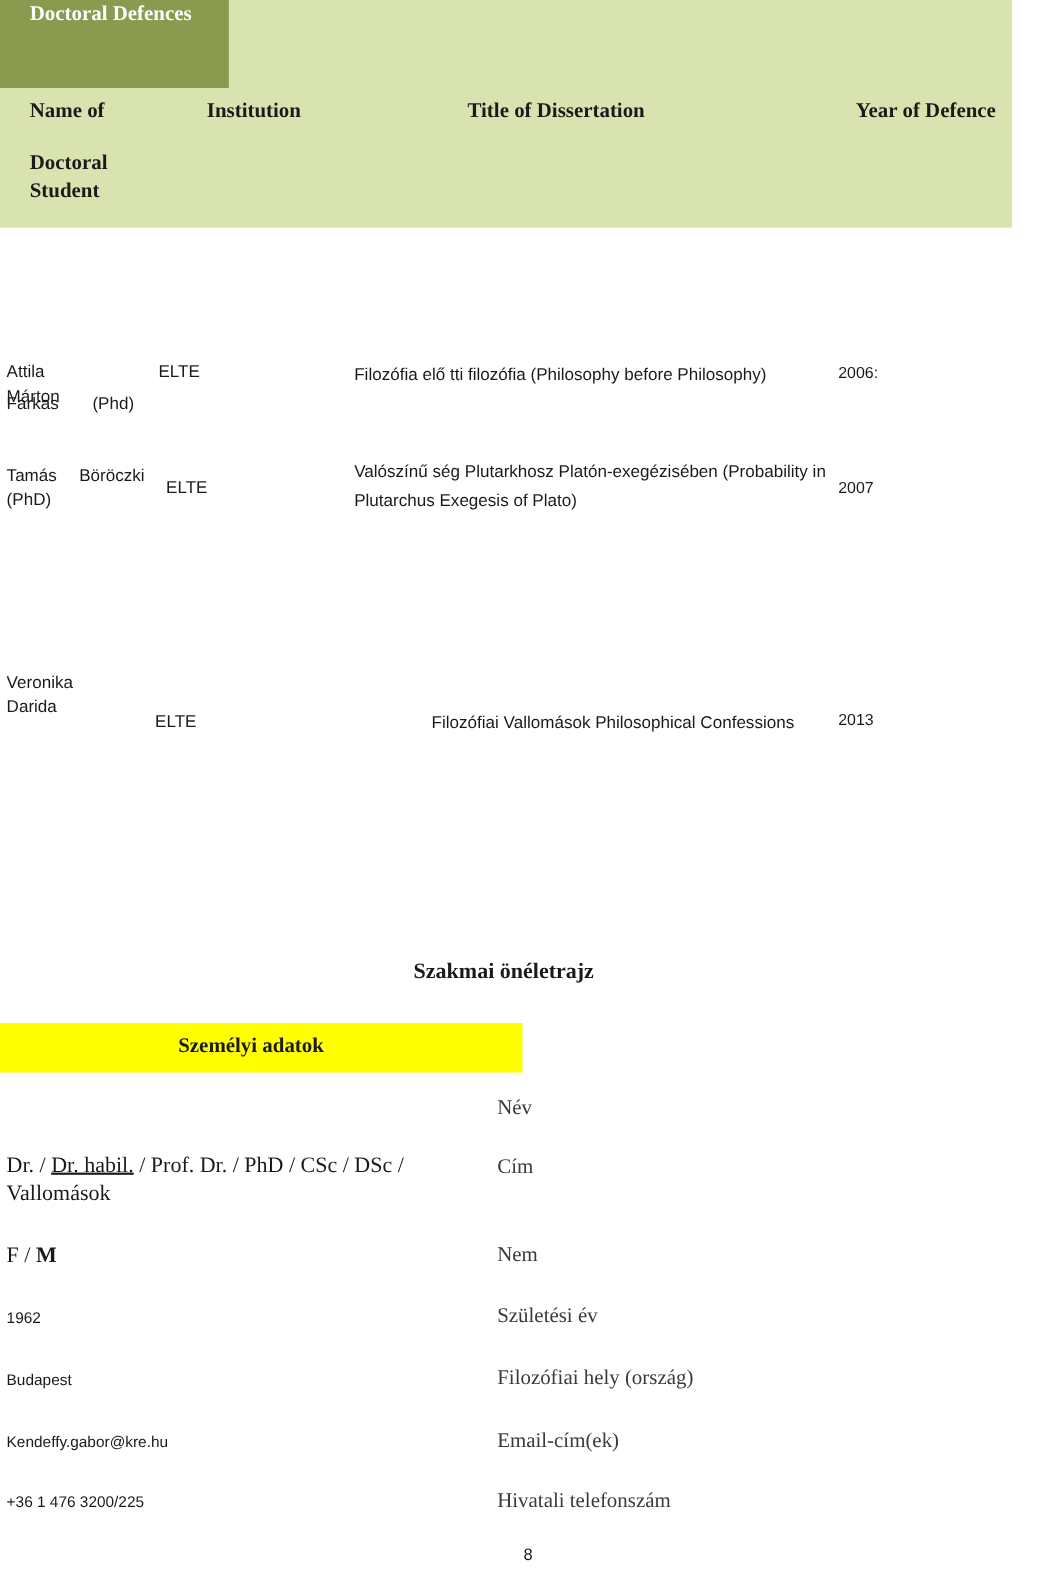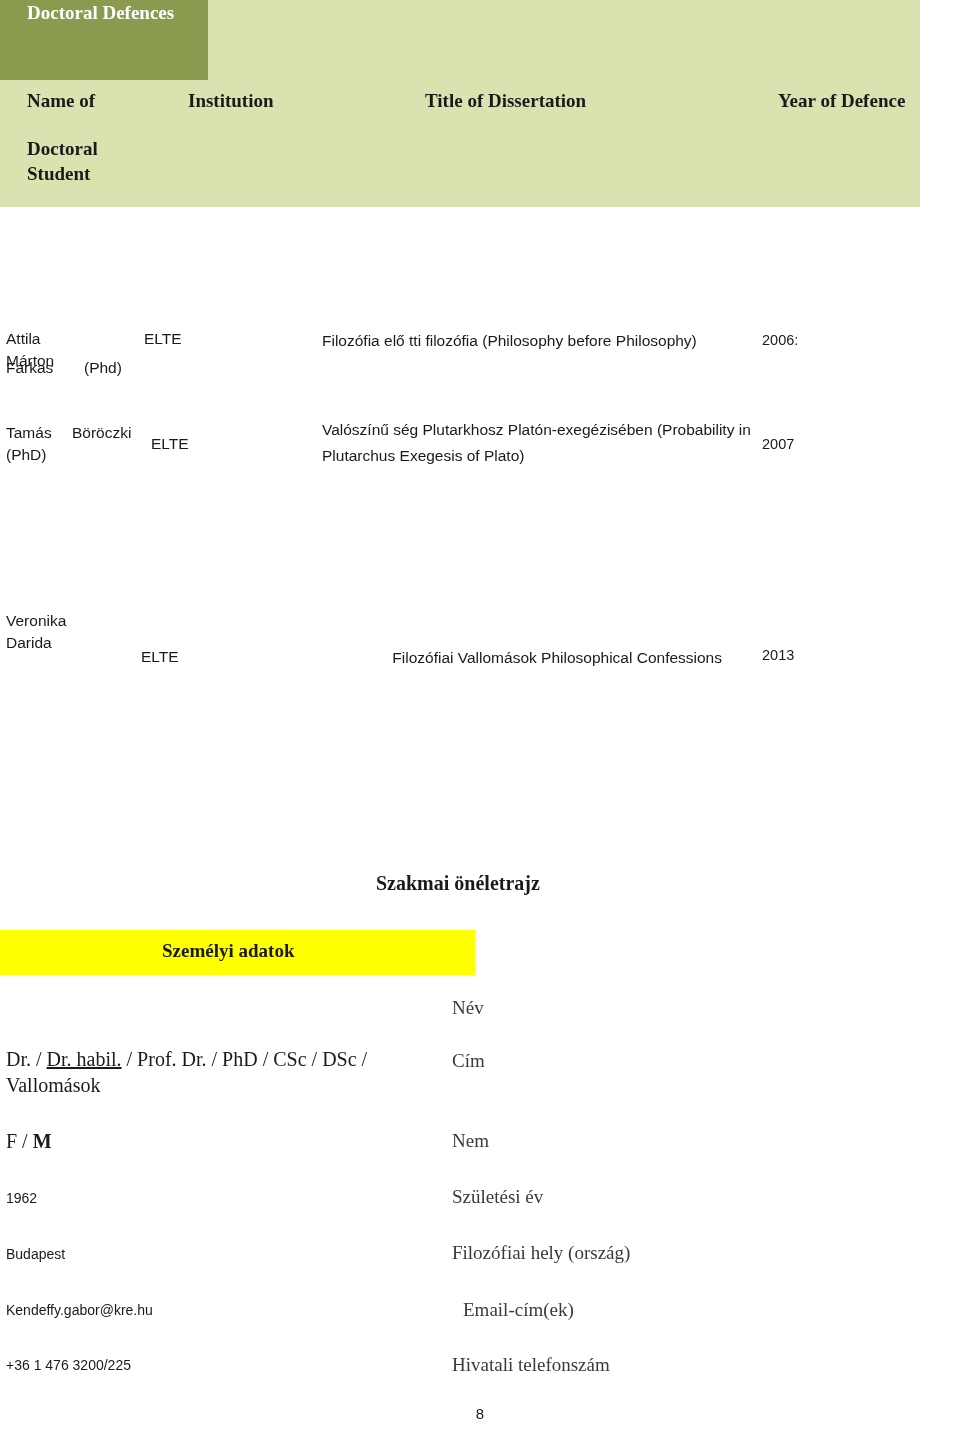--- a/index.html
+++ b/index.html
@@ -147,21 +147,21 @@
   .cim-left     { left: 6px;   top: 1046px; }
   .cim-left2    { left: 6px;   top: 1072px; }
   .cim-right    { left: 452px; top: 1048px; }
   .nem-left     { left: 6px;   top: 1128px; }
   .nem-right    { left: 452px; top: 1128px; }
   .birth-left   { left: 6px;   top: 1186px; }
   .birth-right  { left: 452px; top: 1184px; text-align: center; }
   .place-left   { left: 6px;   top: 1242px; }
   .place-right  { left: 452px; top: 1240px; }
   .email-left   { left: 6px;   top: 1298px; }
-  .email-right  { left: 463px; top: 1297px; }
+  .email-right  { left: 452px; top: 1297px; }
   .phone-left   { left: 6px;   top: 1353px; }
   .phone-right  { left: 452px; top: 1352px; }
 
   .page-number {
     position: absolute;
     left: 0;
     top: 1405px;
     width: 960px;
     text-align: center;
     font-family: "Liberation Sans", sans-serif;

